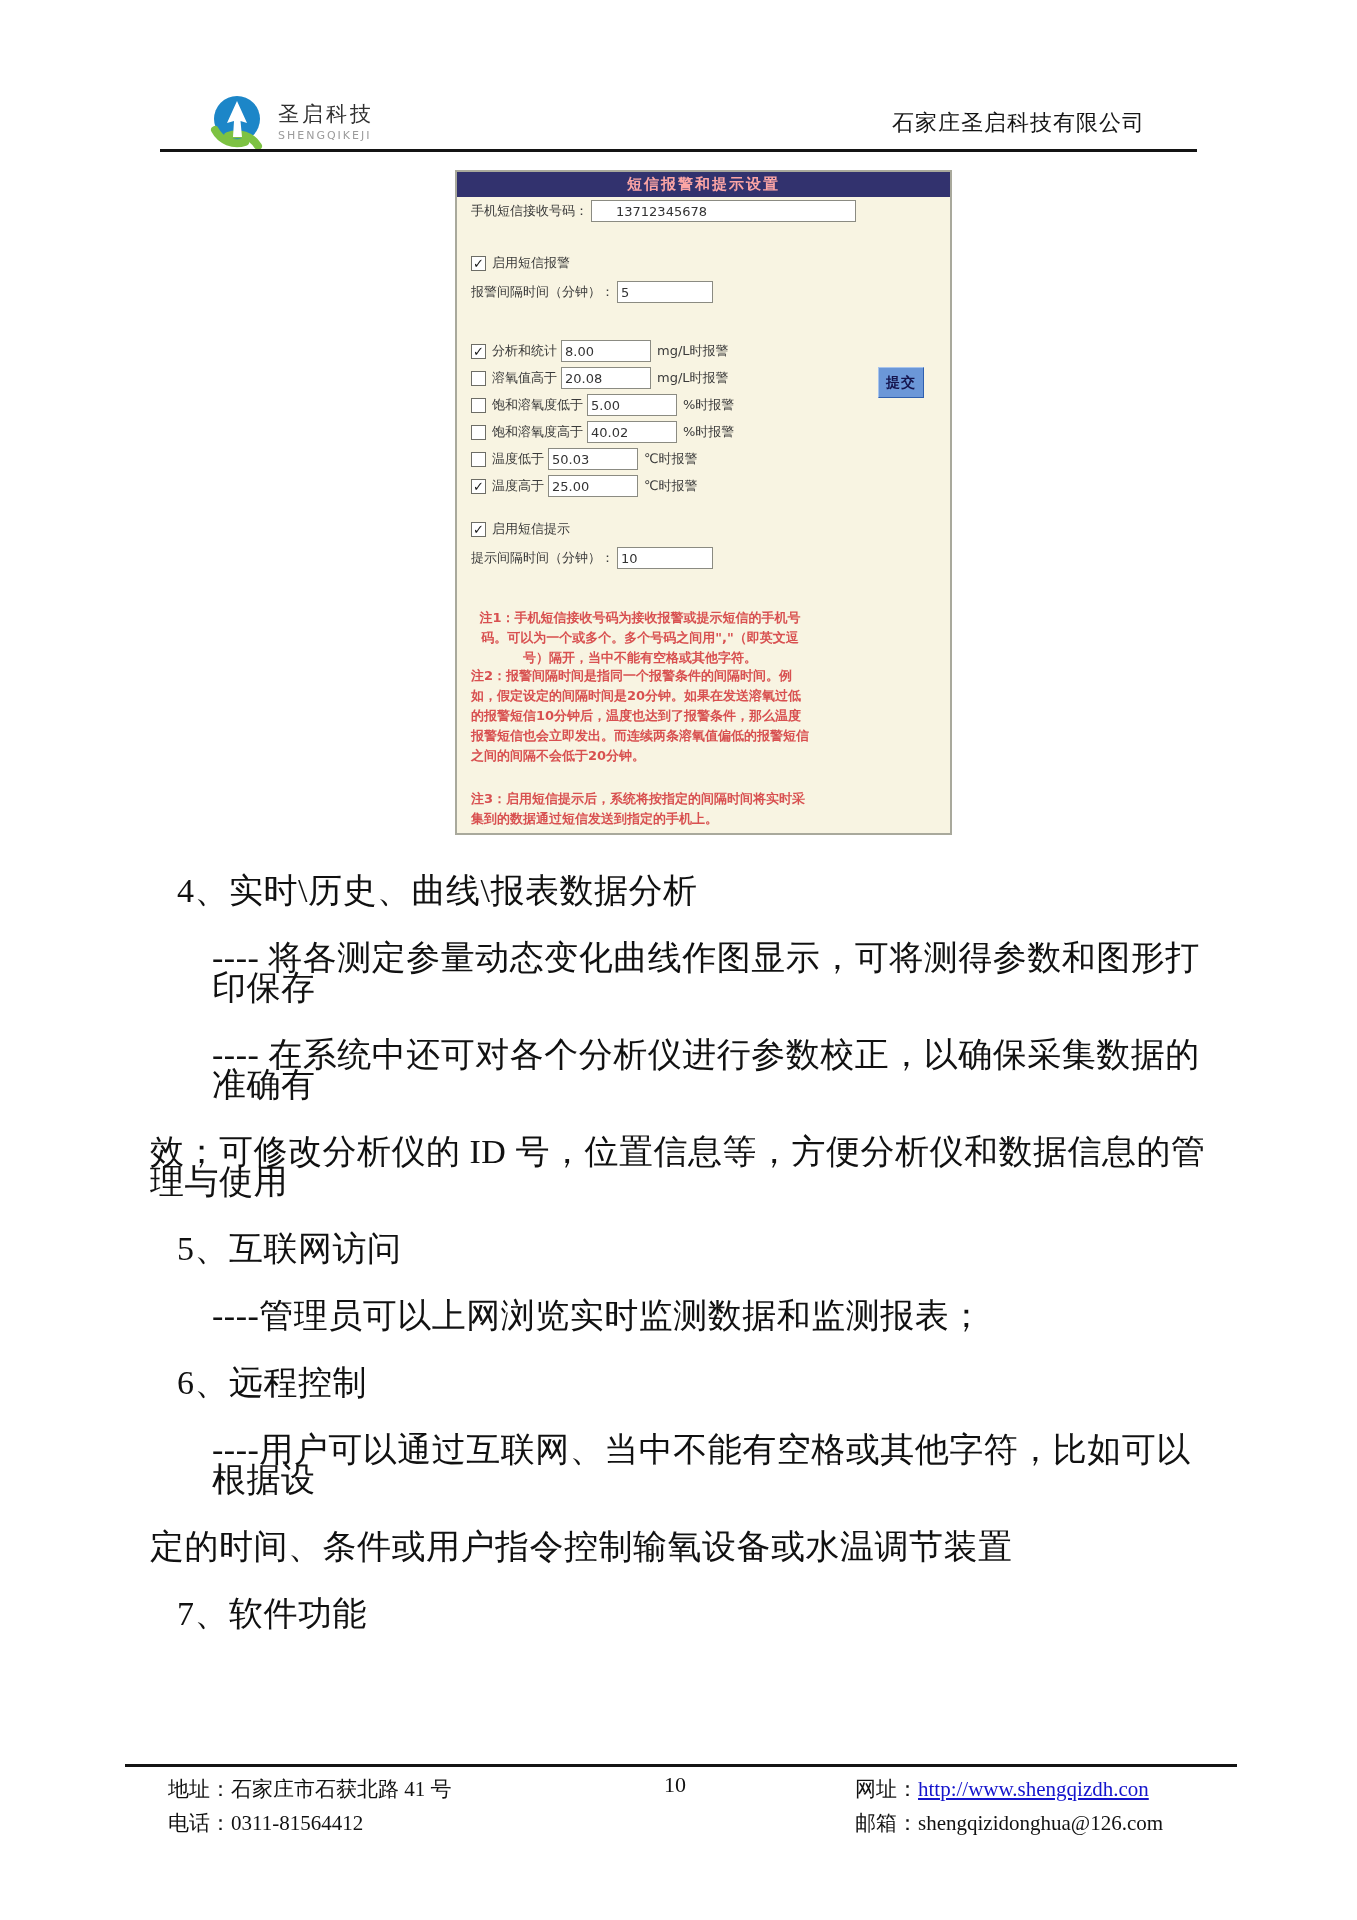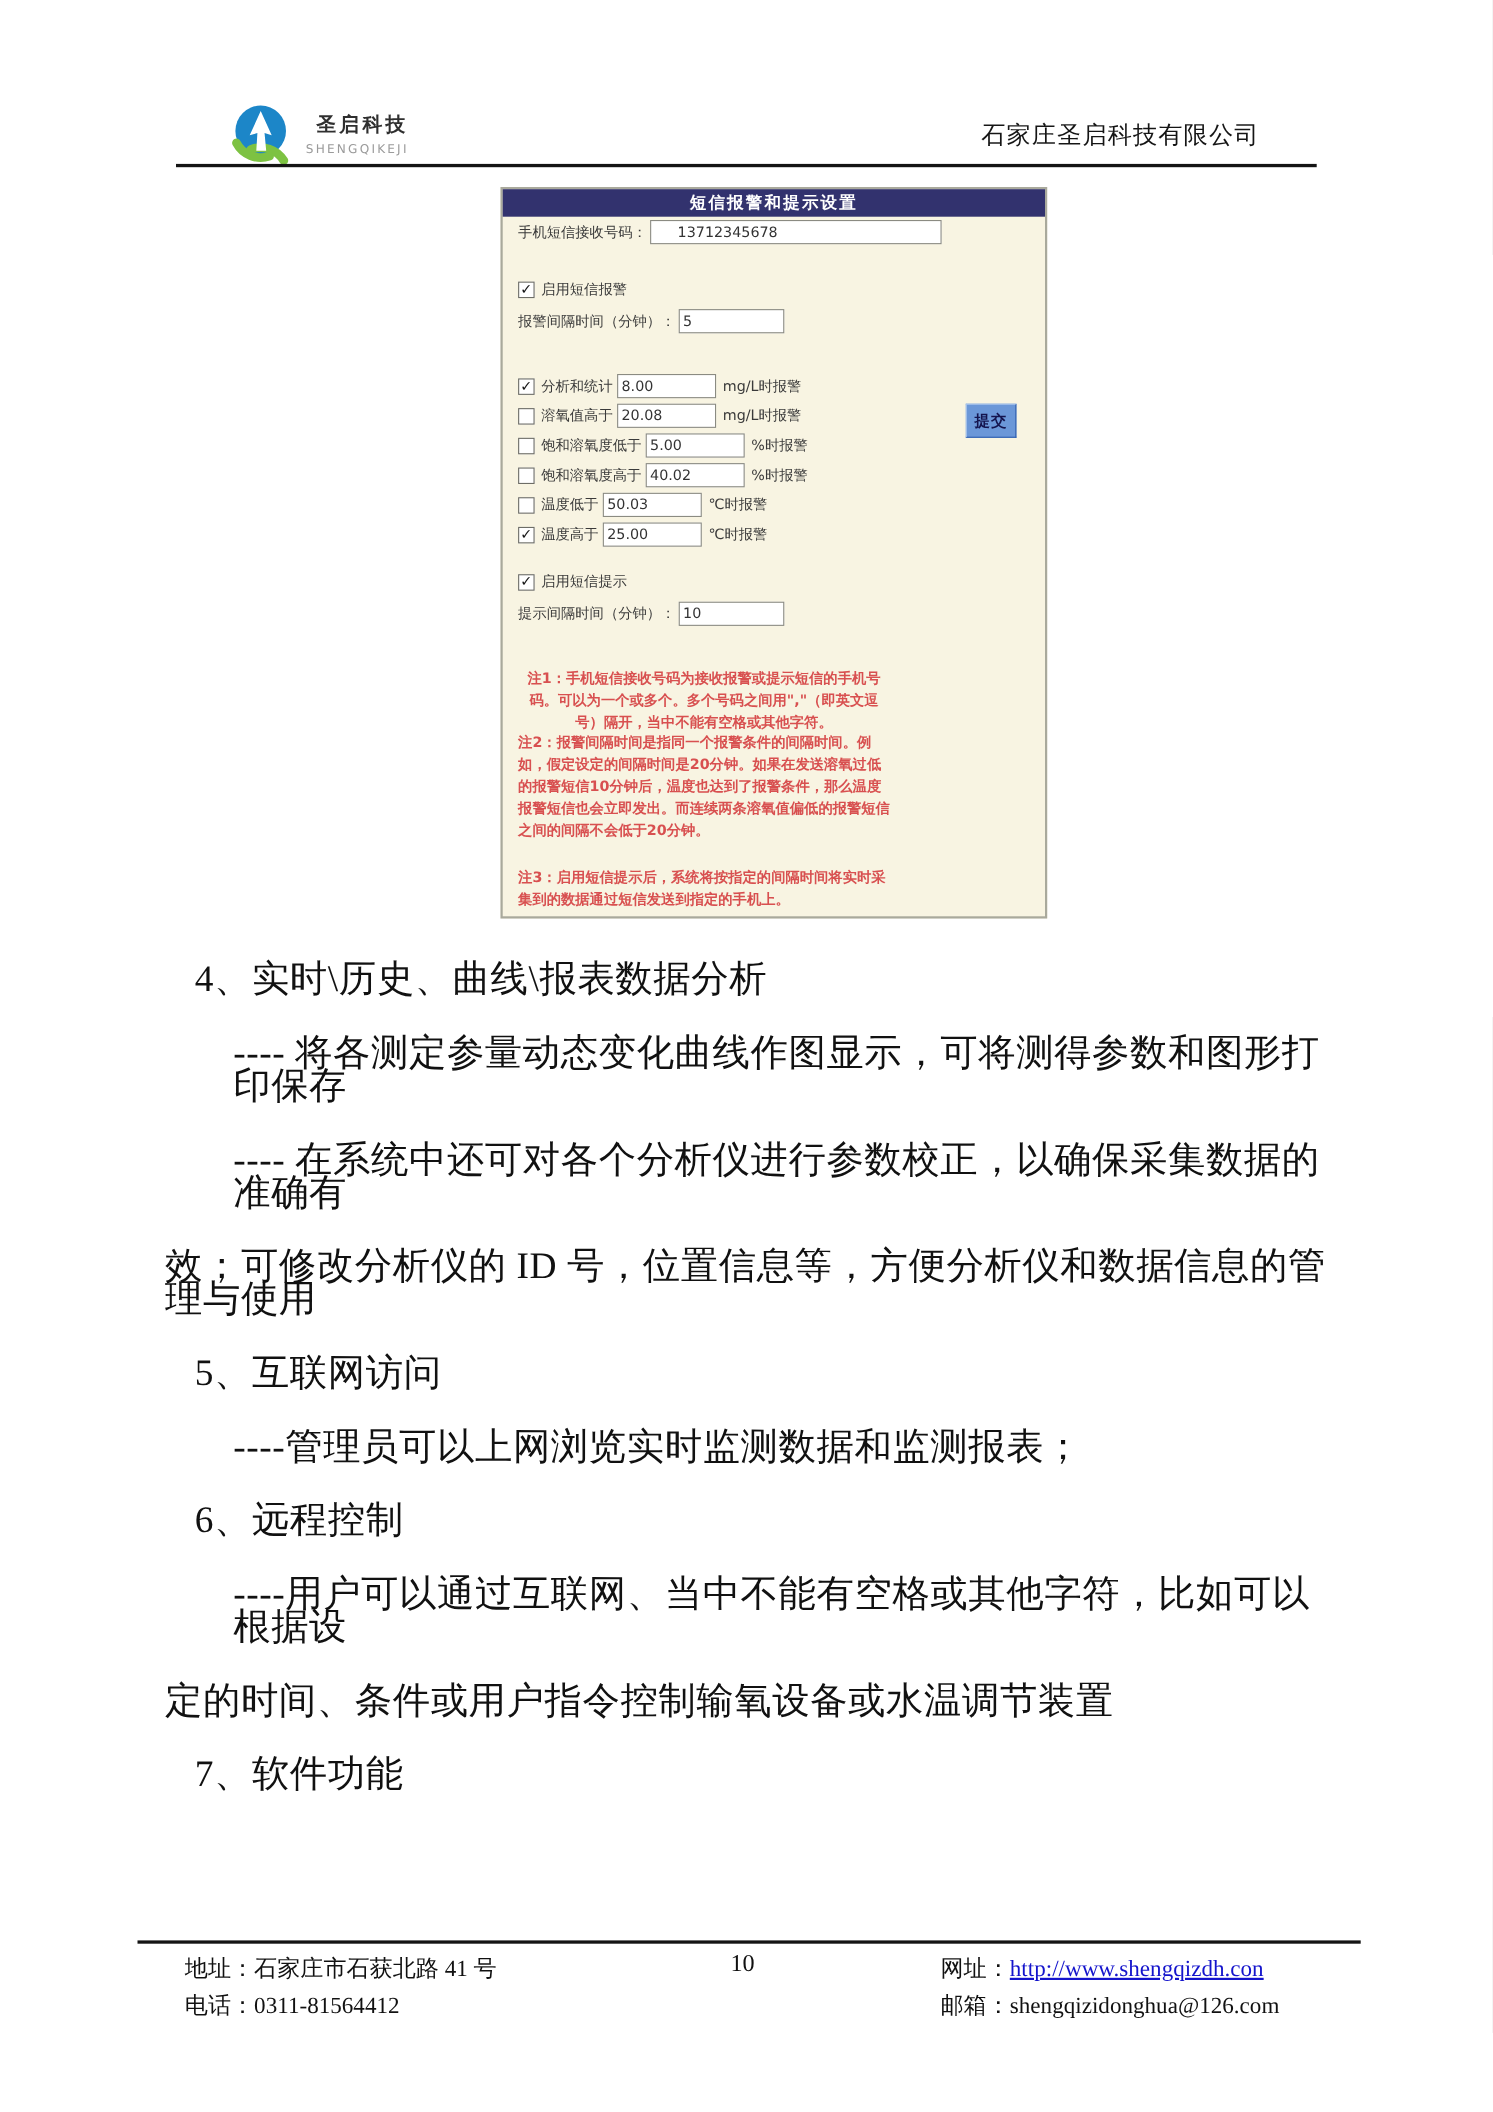--- a/index.html
+++ b/index.html
@@ -2,30 +2,30 @@
 <html><head>
 <meta charset="utf-8">
 <style>
   html,body{margin:0;padding:0;background:#e8e8e8;}
   .page{position:relative;width:1357px;height:1920px;background:#ffffff;margin:0 auto;overflow:hidden;
         font-family:"Liberation Serif","DejaVu Serif",serif;color:#111;}
 
   
   .logo{position:absolute;left:207px;top:92px;width:60px;height:60px;}
   .brand{position:absolute;left:278px;top:99px;font-family:"DejaVu Sans","Liberation Sans",sans-serif;}
-  .brand-cn{font-size:18px;font-weight:bold;color:#2f2f2f;letter-spacing:3px;line-height:30px;text-align:right;}
+  .brand-cn{font-size:21px;font-weight:normal;color:#2f2f2f;letter-spacing:3px;line-height:30px;}
   .brand-en{font-size:11px;color:#9b9b9b;letter-spacing:2px;line-height:13px;}
   .company{position:absolute;right:212px;top:108px;font-size:22px;color:#151515;letter-spacing:1px;}
   .header-rule{position:absolute;left:160px;top:149px;width:1037px;height:3px;background:#141414;}
 
   
   .dialog{position:absolute;left:455px;top:170px;width:497px;height:665px;background:#f8f4e2;
           border:2px solid #a9a99c;box-sizing:border-box;
           font-family:"DejaVu Sans","Liberation Sans",sans-serif;font-size:13px;color:#3a3a3a;}
-  .titlebar{position:absolute;left:0;top:0;right:0;height:25px;background:#32326e;color:#ffffff;
+  .titlebar{position:absolute;left:0;top:0;right:0;height:25px;background:#32326e;color:#fca5a5;
             font-weight:bold;font-size:15px;letter-spacing:2px;text-align:center;line-height:25px;}
   .drow{position:absolute;left:14px;display:flex;align-items:center;white-space:nowrap;}
   .dlg-input{border:1px solid #8b8b82;background:#fff;height:20px;font-size:13px;color:#333;
              padding:0 3px;font-family:"DejaVu Sans","Liberation Sans",sans-serif;box-sizing:content-box;}
   .cb{width:13px;height:13px;border:1px solid #6d6d66;background:#fff;display:inline-flex;
       align-items:center;justify-content:center;margin-right:6px;font-size:13px;font-weight:bold;
       color:#161616;line-height:11px;flex:none;cursor:pointer;}
   .unit{margin-left:6px;}
   .note{position:absolute;left:14px;width:338px;color:#d85050;font-weight:bold;line-height:20px;
         font-size:13px;}

